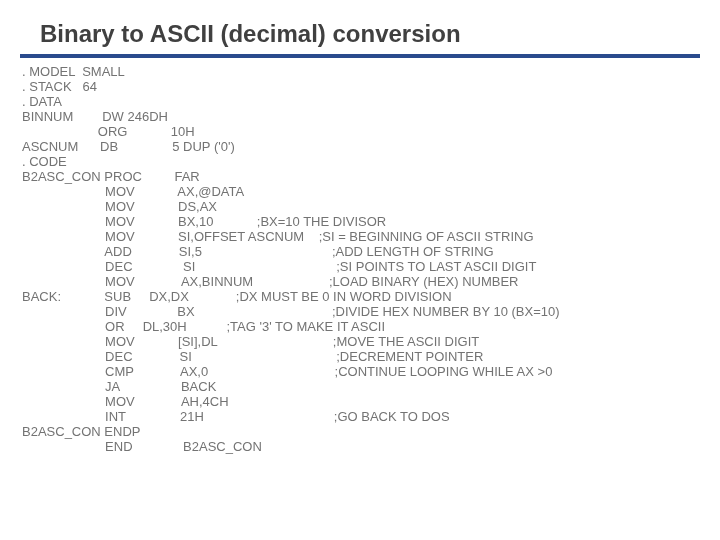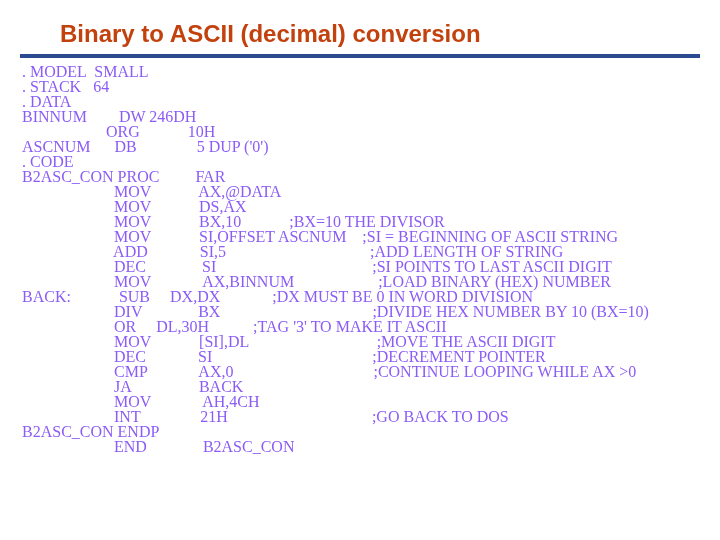--- a/index.html
+++ b/index.html
@@ -7,35 +7,35 @@
     padding: 0;
     width: 720px;
     height: 540px;
     font-family: Arial, Helvetica, sans-serif;
     background: #fff;
     overflow: hidden;
   }
   .title {
     font-weight: bold;
     font-size: 24px;
-    padding: 20px 0 6px 60px;
-    color: #c2410c;
+    padding: 20px 0 6px 40px;
+    color: #404040;
   }
   .rule {
     height: 4px;
     background: #2a4b8d;
     margin: 0 20px 6px 20px;
   }
   .code {
-    font-family: Liberation Serif, serif;
-    font-size: 16px;
+    font-family: Liberation Sans, sans-serif;
+    font-size: 13px;
     line-height: 15px;
     white-space: pre;
     padding-left: 22px;
-    color: #8b5cf6;
+    color: #737373;
   }
 </style>
 </head>
 <body>
 
 <div class="title">Binary to ASCII (decimal) conversion</div>
 <div class="rule"></div>
 <div class="code">. MODEL  SMALL
 . STACK   64
 . DATA

